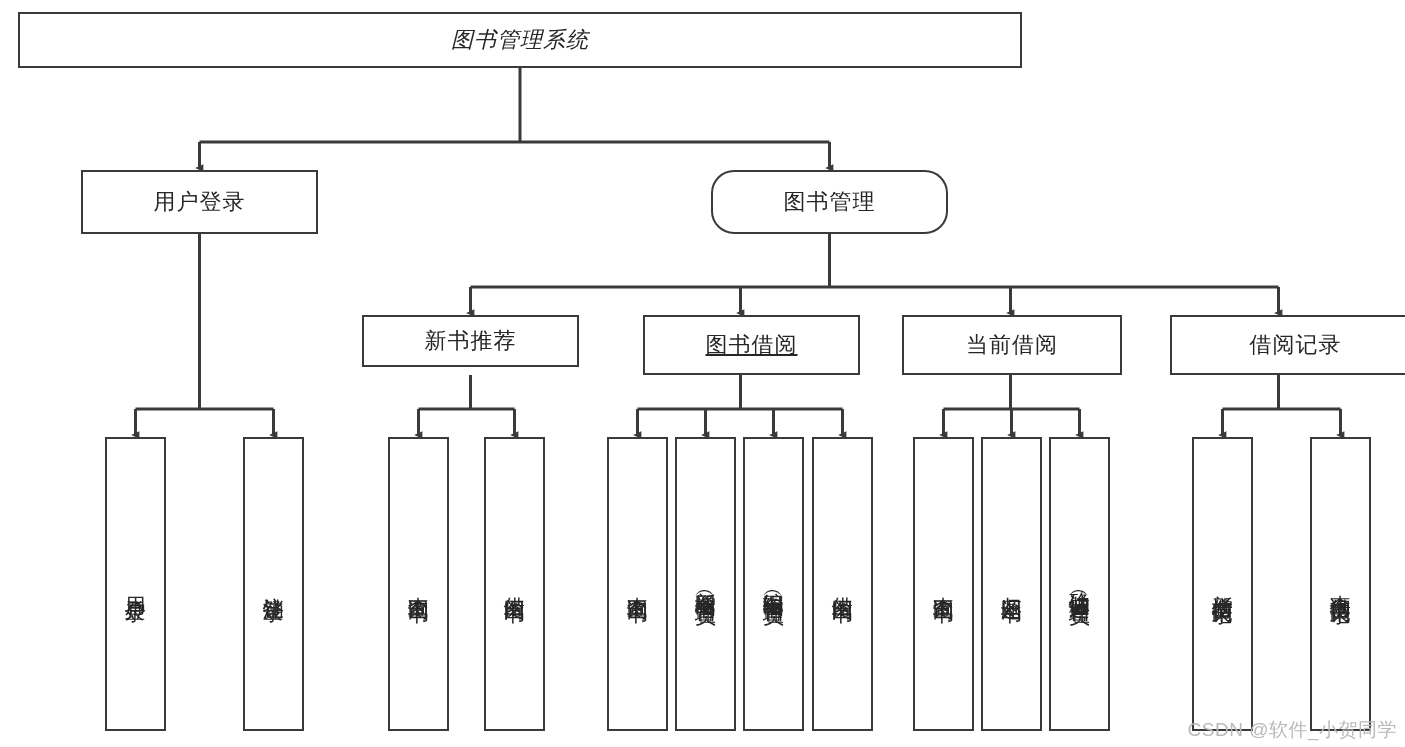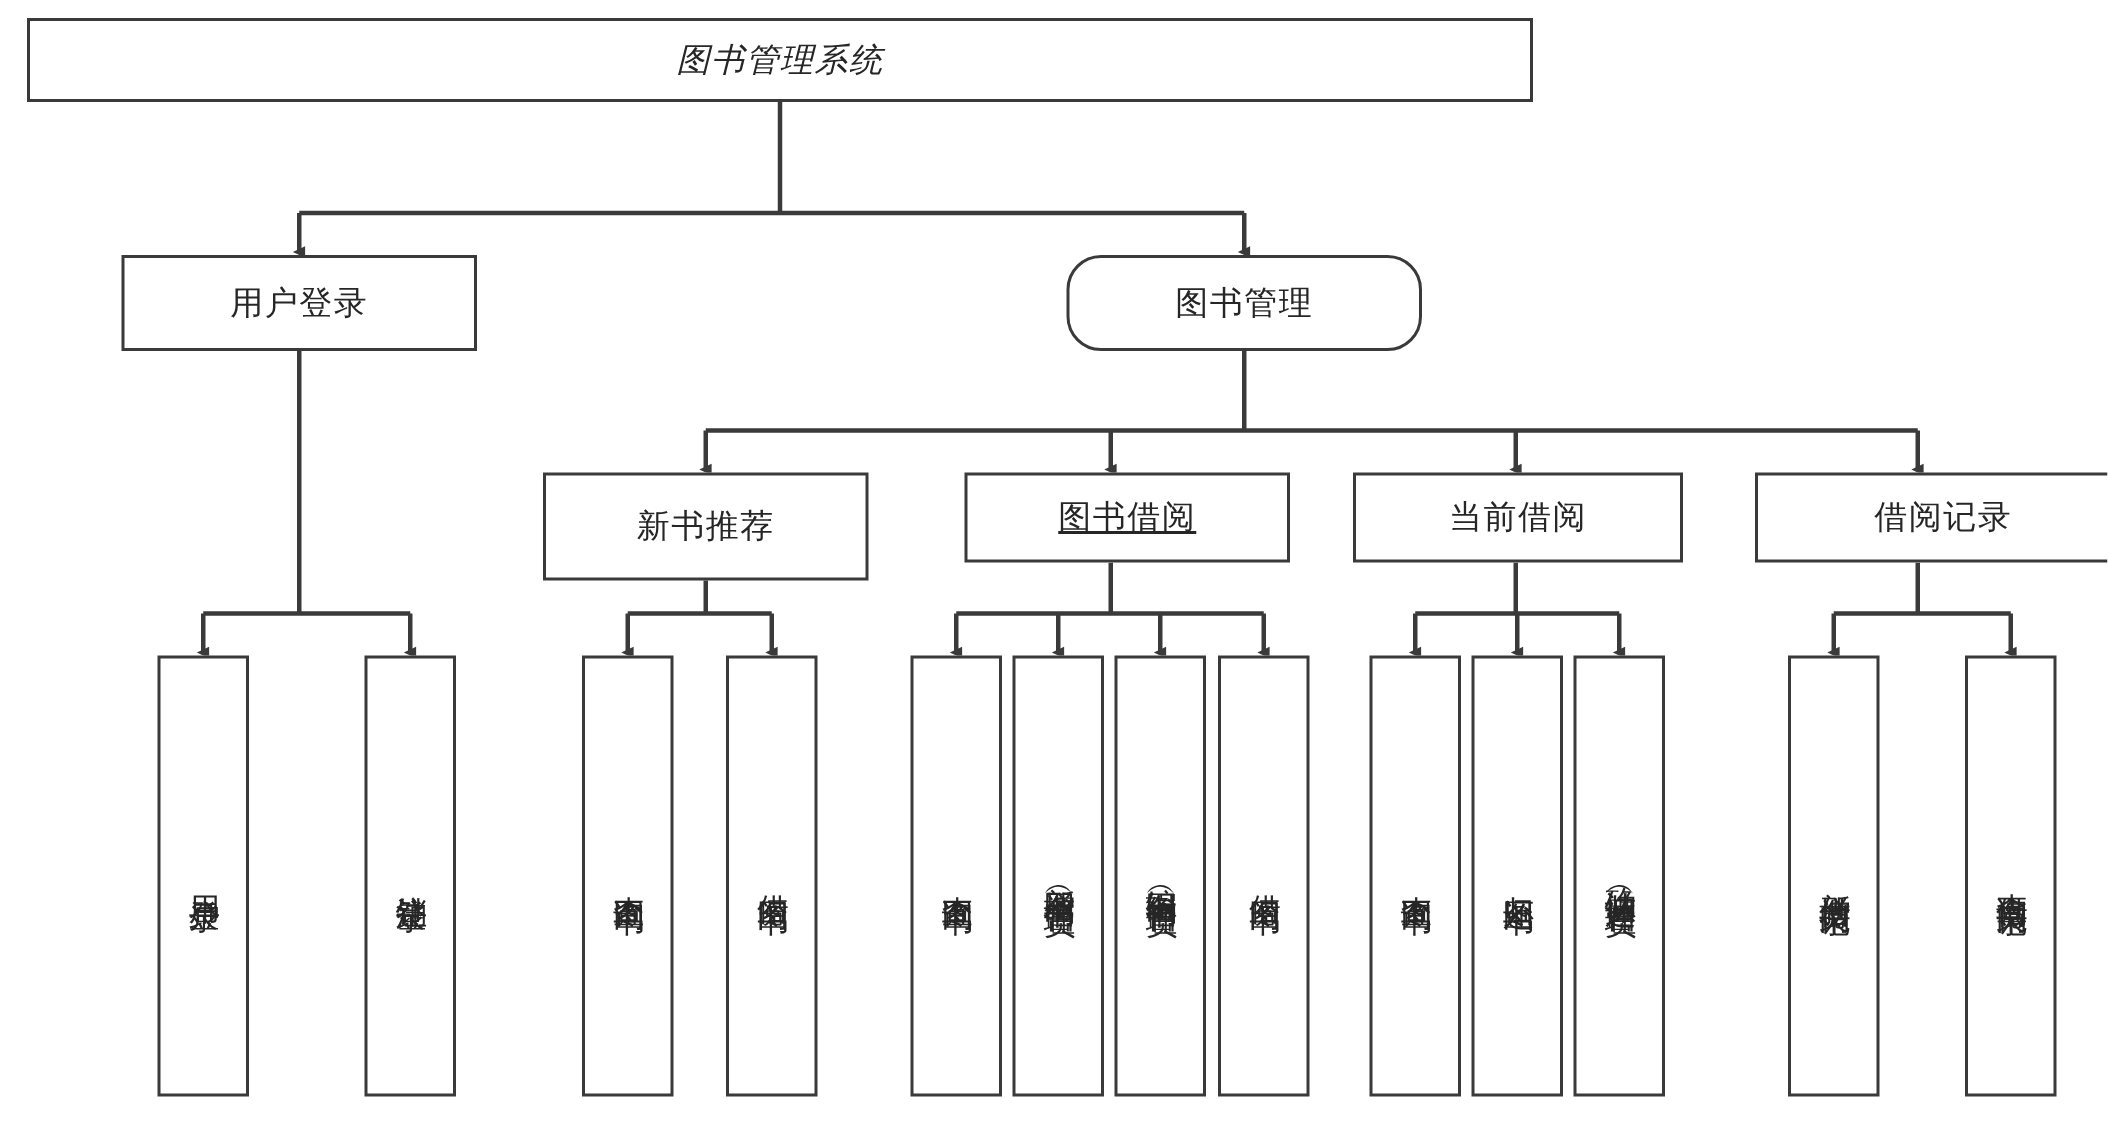--- a/index.html
+++ b/index.html
@@ -117,21 +117,21 @@
   <div id="nodes-layer">
       <div class="node root h" style="left: 18px; top: 12px; width: 1004px; height: 56px; font-style: italic;">
         <span>图书管理系统</span>
       </div>
       <div class="node h" style="left: 81px; top: 170px; width: 237px; height: 64px;">
         <span>用户登录</span>
       </div>
       <div class="node h" style="left: 711px; top: 170px; width: 237px; height: 64px; border-radius: 23px;">
         <span>图书管理</span>
       </div>
-      <div class="node h" style="left: 362px; top: 315px; width: 217px; height: 72px;">
+      <div class="node h" style="left: 362px; top: 315px; width: 217px; height: 52px;">
         <span>新书推荐</span>
       </div>
       <div class="node h" style="left: 643px; top: 315px; width: 217px; height: 60px; text-decoration: underline;">
         <span>图书借阅</span>
       </div>
       <div class="node h" style="left: 902px; top: 315px; width: 220px; height: 60px;">
         <span>当前借阅</span>
       </div>
       <div class="node h" style="left: 1170px; top: 315px; width: 251px; height: 60px;">
         <span>借阅记录</span>
@@ -170,13 +170,14 @@
         <span class="vtext">确认归还（管理员）</span>
       </div>
       <div class="node v" style="left: 1192px; top: 437px; width: 61px; height: 294px;">
         <span class="vtext">新增借阅记录</span>
       </div>
       <div class="node v" style="left: 1310px; top: 437px; width: 61px; height: 294px;">
         <span class="vtext">查询借阅记录</span>
       </div>
     </div>
 
+  <div class="watermark">CSDN @软件_小贺同学</div>
 </div>
 
 </body></html>

